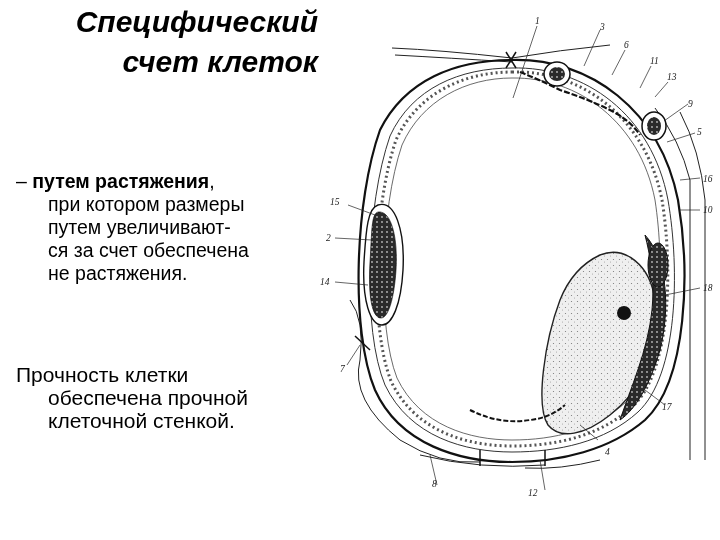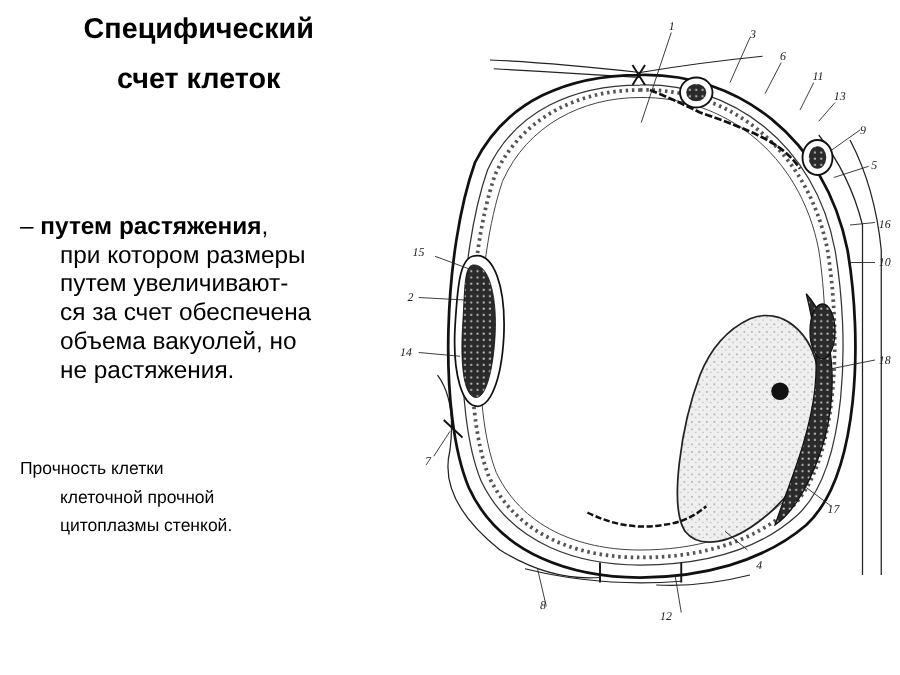--- a/index.html
+++ b/index.html
@@ -1,31 +1,31 @@
 <!DOCTYPE html>
 <html><head>
   <meta charset="utf-8">
   <style>
     html, body { margin: 0; padding: 0; background: #ffffff; }
     body { width: 720px; height: 540px; position: relative; overflow: hidden; font-family: "Liberation Sans", sans-serif; color: #000; }
     .title {
       position: absolute; left: 0; top: 2px; width: 318px;
-      text-align: center; font-weight: bold; font-size: 23px; line-height: 40px;
+      text-align: right; font-weight: bold; font-size: 30px; line-height: 40px; font-style: italic;
     }
     .title div { white-space: nowrap; }
     .para1 {
       position: absolute; left: 16px; top: 170px; width: 300px;
       font-size: 19.5px; line-height: 23px;
     }
     .para1 .line { white-space: nowrap; }
     .para1 .indent { padding-left: 32px; }
     .para1 .bold { font-weight: bold; }
     .para2 {
       position: absolute; left: 16px; top: 363px; width: 300px;
-      font-size: 14px; line-height: 23px;
+      font-size: 21px; line-height: 23px;
     }
     .para2 .line { white-space: nowrap; }
     .para2 .indent { padding-left: 32px; }
     .diagram { position: absolute; left: 320px; top: 0; width: 400px; height: 540px; }
     .lbl { font-family: "Liberation Serif", serif; font-style: italic; font-size: 9.5px; fill: #222; }
   </style>
 </head>
 <body>
 
 <div class="title">
@@ -34,28 +34,27 @@
 </div>
 
 <div class="para1">
   <div class="line">
     <span>–</span>
     <span class="bold">путем растяжения</span><span>,</span>
   </div>
   <div class="line indent">при котором размеры</div>
   <div class="line indent">путем увеличивают-</div>
   <div class="line indent">ся за счет обеспечена</div>
-  <div class="line indent">объема вакуолей, но</div>
   <div class="line indent">не растяжения.</div>
 </div>
 
 <div class="para2">
   <div class="line">Прочность клетки</div>
-  <div class="line indent">клеточной прочной</div>
-  <div class="line indent">цитоплазмы стенкой.</div>
+  <div class="line indent">обеспечена прочной</div>
+  <div class="line indent">клеточной стенкой.</div>
 </div>
 
 <div class="diagram">
   <svg width="400" height="540" viewBox="320 0 400 540" xmlns="http://www.w3.org/2000/svg">
     <defs>
       <pattern id="stip" width="6" height="6" patternUnits="userSpaceOnUse">
         <rect width="6" height="6" fill="#efefef"></rect>
         <circle cx="1.5" cy="1.5" r="0.6" fill="#777"></circle>
         <circle cx="4.5" cy="4" r="0.5" fill="#999"></circle>
       </pattern>

